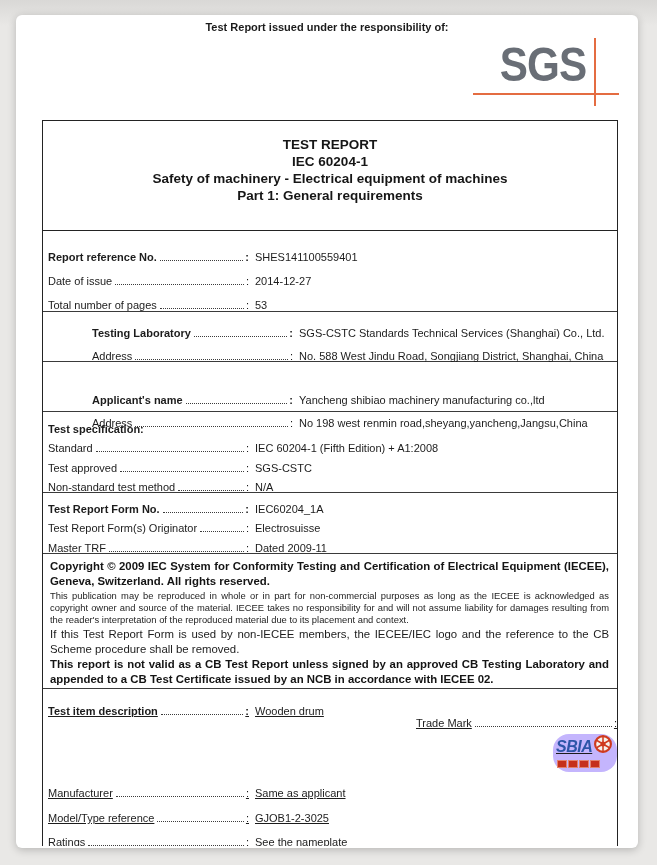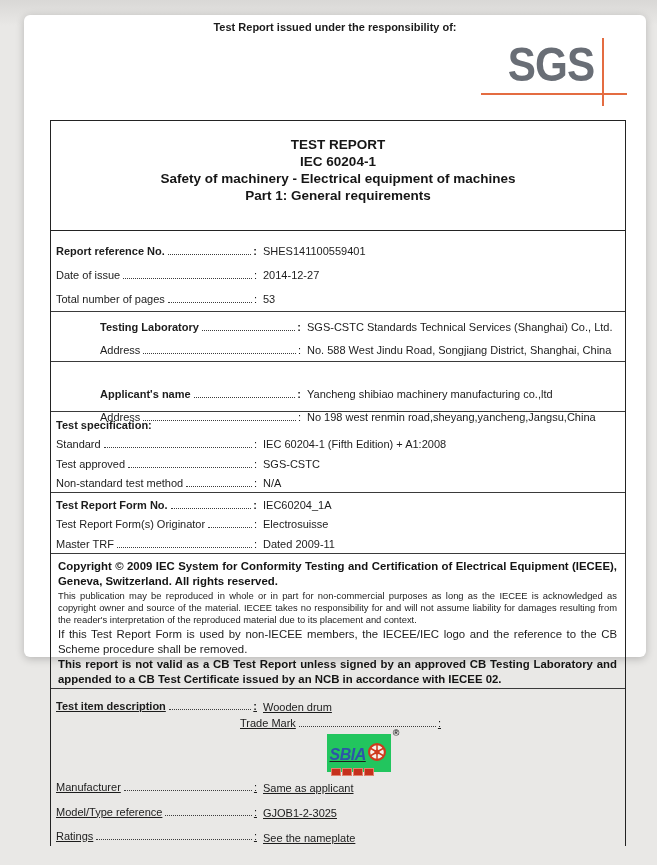--- a/index.html
+++ b/index.html
@@ -3,21 +3,21 @@
 <meta charset="utf-8">
 <style>
   html,body{margin:0;padding:0;}
   body{
     width:657px;height:865px;position:relative;overflow:hidden;
     background:linear-gradient(180deg,#d9d8d6 0,#e9e8e6 26px,#e9e8e6 100%);
     font-family:"Liberation Sans",sans-serif;color:#1c1c1c;
     -webkit-font-smoothing:antialiased;
   }
   .card{
-    position:absolute;left:24px;top:15px;width:622px;height:642px;
+    position:absolute;left:16px;top:15px;width:622px;height:833px;
     background:#fff;border-radius:6px;box-shadow:0 2px 9px rgba(0,0,0,.22);
   }
   .issued{
     position:absolute;top:6px;left:0;right:0;text-align:center;
     font-size:11px;font-weight:bold;color:#1b1b1b;
   }
   
   .sgs-text{
     position:absolute;top:26px;right:52px;font-size:48px;font-weight:bold;
     color:#696e76;line-height:1;letter-spacing:-1px;
@@ -39,21 +39,21 @@
   .sec{box-sizing:border-box;border-top:1px solid #3a3a3a;}
   .sec.first{border-top:none;}
   .sA{height:80px;padding-top:8px;}
   .sB{height:50px;padding-top:3px;}
   .sC{height:50px;padding-top:20px;}
   .sD{height:81px;padding-top:3px;}
   .sE{height:61px;padding-top:2px;}
   .sF{height:135px;padding:5px 8px 0 7px;}
   .sG{height:159px;padding-top:5px;text-decoration:underline;}
 
-  .row{display:flex;align-items:center;padding-left:5px;font-size:11px;}
+  .row{display:flex;align-items:flex-end;padding-left:5px;font-size:11px;}
   .sA .row{height:24px;}
   .sB .row,.sC .row{height:23.5px;margin-left:44px;}
   .sD .row{height:19.5px;}
   .sE .row{height:19.6px;}
   .sG .row{height:25px;}
   .sG .row.r-first{height:23px;}
   .sG .row.tm-row{height:57px;flex-direction:column;}
   .sG .row.r-last{height:24px;}
 
   .lbl{display:flex;align-items:flex-end;width:201px;flex:none;color:#1c1c1c;}
@@ -65,21 +65,21 @@
   .val{margin-left:6px;white-space:nowrap;color:#1c1c1c;}
   .sG .val{padding-top:3px;}
 
   
   .cp-bold{font-size:11.4px;font-weight:bold;line-height:15px;text-align:justify;color:#141414;margin:0 0 1px 0;}
   .cp-small{font-size:9.4px;line-height:12.2px;text-align:justify;color:#232323;margin:0;}
   .cp-norm{font-size:11.4px;line-height:15px;text-align:justify;color:#1c1c1c;margin:0;}
 
   
   .tm-wrap{position:relative;margin-left:30px;margin-top:2px;width:64px;}
-  .tm-box{width:64px;height:38px;background:#22c55e;box-sizing:border-box;padding:10px 3px 0 3px;}
+  .tm-box{width:64px;height:38px;background:#c4b5fd;box-sizing:border-box;padding:2px 3px 0 3px;border-radius:16px;}
   .tm-top{display:flex;align-items:flex-start;height:24px;}
   .tm-text{font-style:italic;font-weight:900;font-size:16px;letter-spacing:-.5px;color:#2d55a8;line-height:22px;}
   .tm-wheel{margin-left:1px;margin-top:-2px;}
   .tm-band{display:flex;gap:1px;margin-top:0;margin-left:1px;}
   .tm-band span{width:10px;height:8px;background:#c5301c;border:1px solid #e2826e;box-sizing:border-box;}
   .tm-reg{position:absolute;top:-6px;right:-9px;font-size:9px;font-weight:bold;color:#222;}
 </style>
 </head>
 <body>
 

